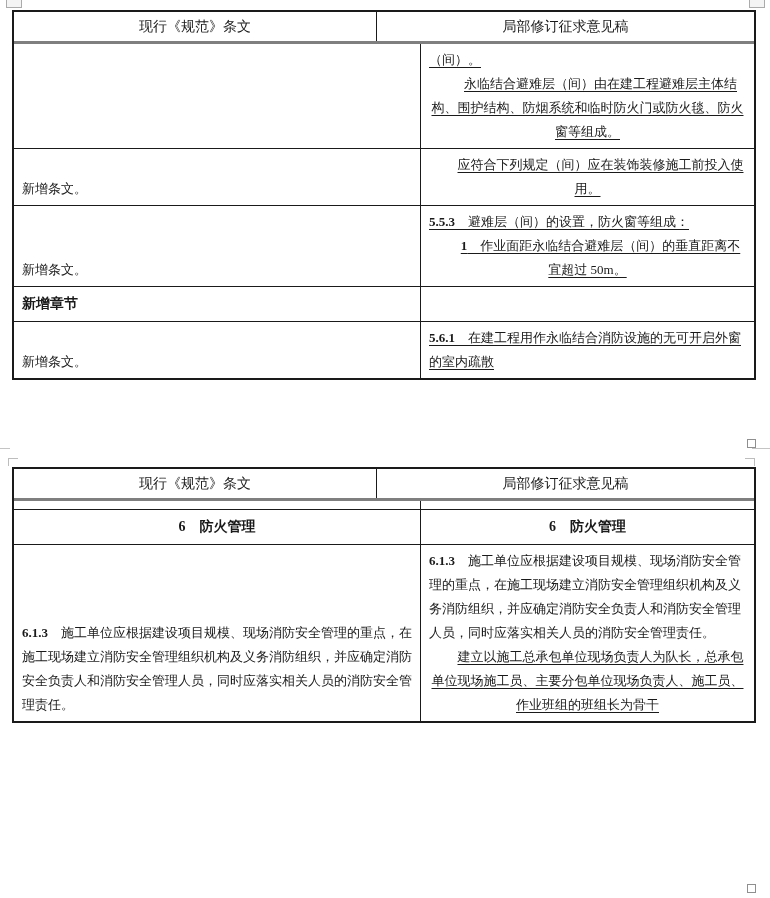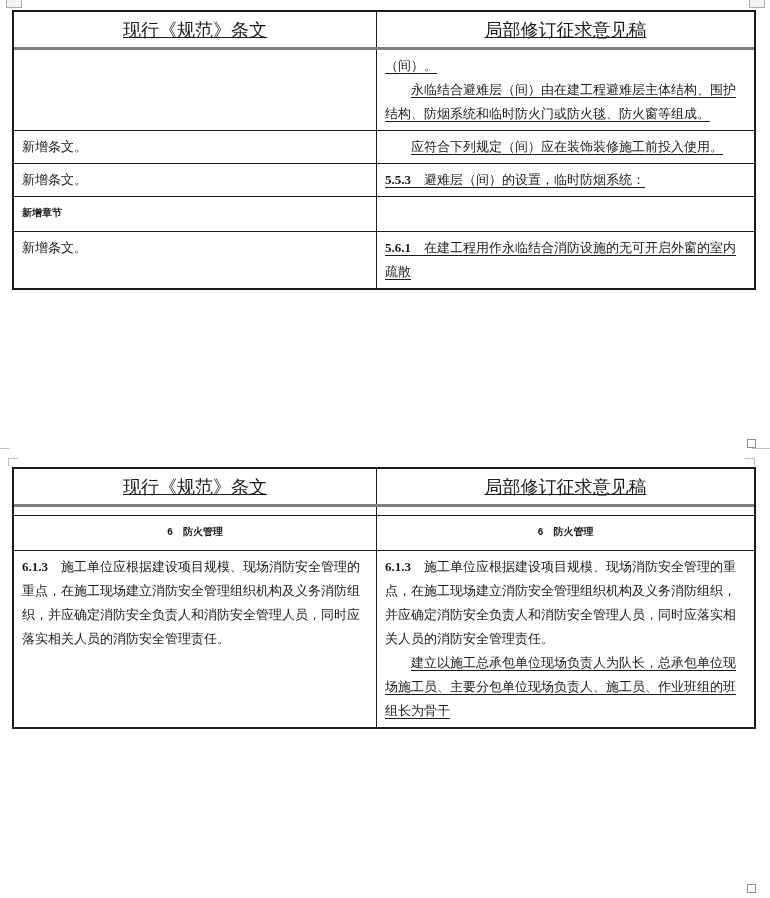--- a/index.html
+++ b/index.html
@@ -8,31 +8,31 @@
     background:#ffffff;color:#1a1a1a;
     font-family:"Liberation Serif","DejaVu Serif",serif;
   }
   .doc-table{
     position:absolute;left:12px;width:744px;
     border:2px solid #1a1a1a;background:#fff;box-sizing:border-box;
   }
   #table1{top:10px;}
   #table2{top:467px;}
   .thead{display:flex;border-bottom:3px solid #7f7f7f;}
-  .th{font-size:18px;text-align:center;padding:6px 0 5px 0;box-sizing:border-box;text-decoration:underline;}
+  .th{font-size:14px;text-align:center;padding:6px 0 5px 0;box-sizing:border-box;}
   .th-left{width:363px;border-right:1px solid #1a1a1a;}
   .th-right{flex:1;}
   .trow{display:flex;}
   .trow + .trow{border-top:1px solid #1a1a1a;}
   .cell{box-sizing:border-box;padding:4px 8px;display:flex;flex-direction:column;}
-  .cell-left{width:363px;border-right:1px solid #1a1a1a;justify-content:flex-start;}
+  .cell-left{width:407px;border-right:1px solid #1a1a1a;justify-content:flex-end;}
   .cell-right{flex:1;justify-content:flex-start;}
   .para{margin:0;font-size:13px;line-height:24px;}
-  .para.head{font-size:10px;line-height:26px;font-family:Liberation Mono, monospace;}
-  .indent{text-indent:2em;}
+  .para.head{font-size:14px;line-height:26px;}
+  .indent{text-indent:2em;text-align:center;}
   .center{text-align:center;}
   .b{font-weight:bold;}
   .u{text-decoration:underline;text-underline-offset:3px;text-decoration-thickness:1px;}
   
   .artifact{position:absolute;}
   .tab-mark{width:14px;height:7px;background:#f4f4f4;border:1px solid #ababab;border-top:none;}
   #tab-top-left{left:6px;top:0;}
   #tab-top-right{left:749px;top:0;}
   .resize-handle{width:7px;height:7px;border:1px solid #8f8f8f;background:#fff;}
   #handle-table1{left:747px;top:439px;}
@@ -80,21 +80,22 @@
         </div>
         <div class="cell cell-right">
           <p class="para indent"><span class="u">应符合下列规定（间）应在装饰装修施工前投入使用。</span></p>
         </div>
       </div>
       <div class="trow">
         <div class="cell cell-left">
           <p class="para"><span class="">新增条文。</span></p>
         </div>
         <div class="cell cell-right">
-          <p class="para"><span class="b u">5.5.3</span><span class="u">　避难层（间）的设置，临时防烟系统：</span></p>
+          <p class="para"><span class="b u">5.5.3</span><span class="u">　避难层（间）的设置，防火窗等组成：</span></p>
+          <p class="para indent"><span class="b u">1</span><span class="u">　作业面距永临结合避难层（间）的垂直距离不宜超过 50m。</span></p>
         </div>
       </div>
       <div class="trow">
         <div class="cell cell-left">
           <p class="para head"><span class="b ">新增章节</span></p>
         </div>
       </div>
       <div class="trow">
         <div class="cell cell-left">
           <p class="para"><span class="">新增条文。</span></p>

